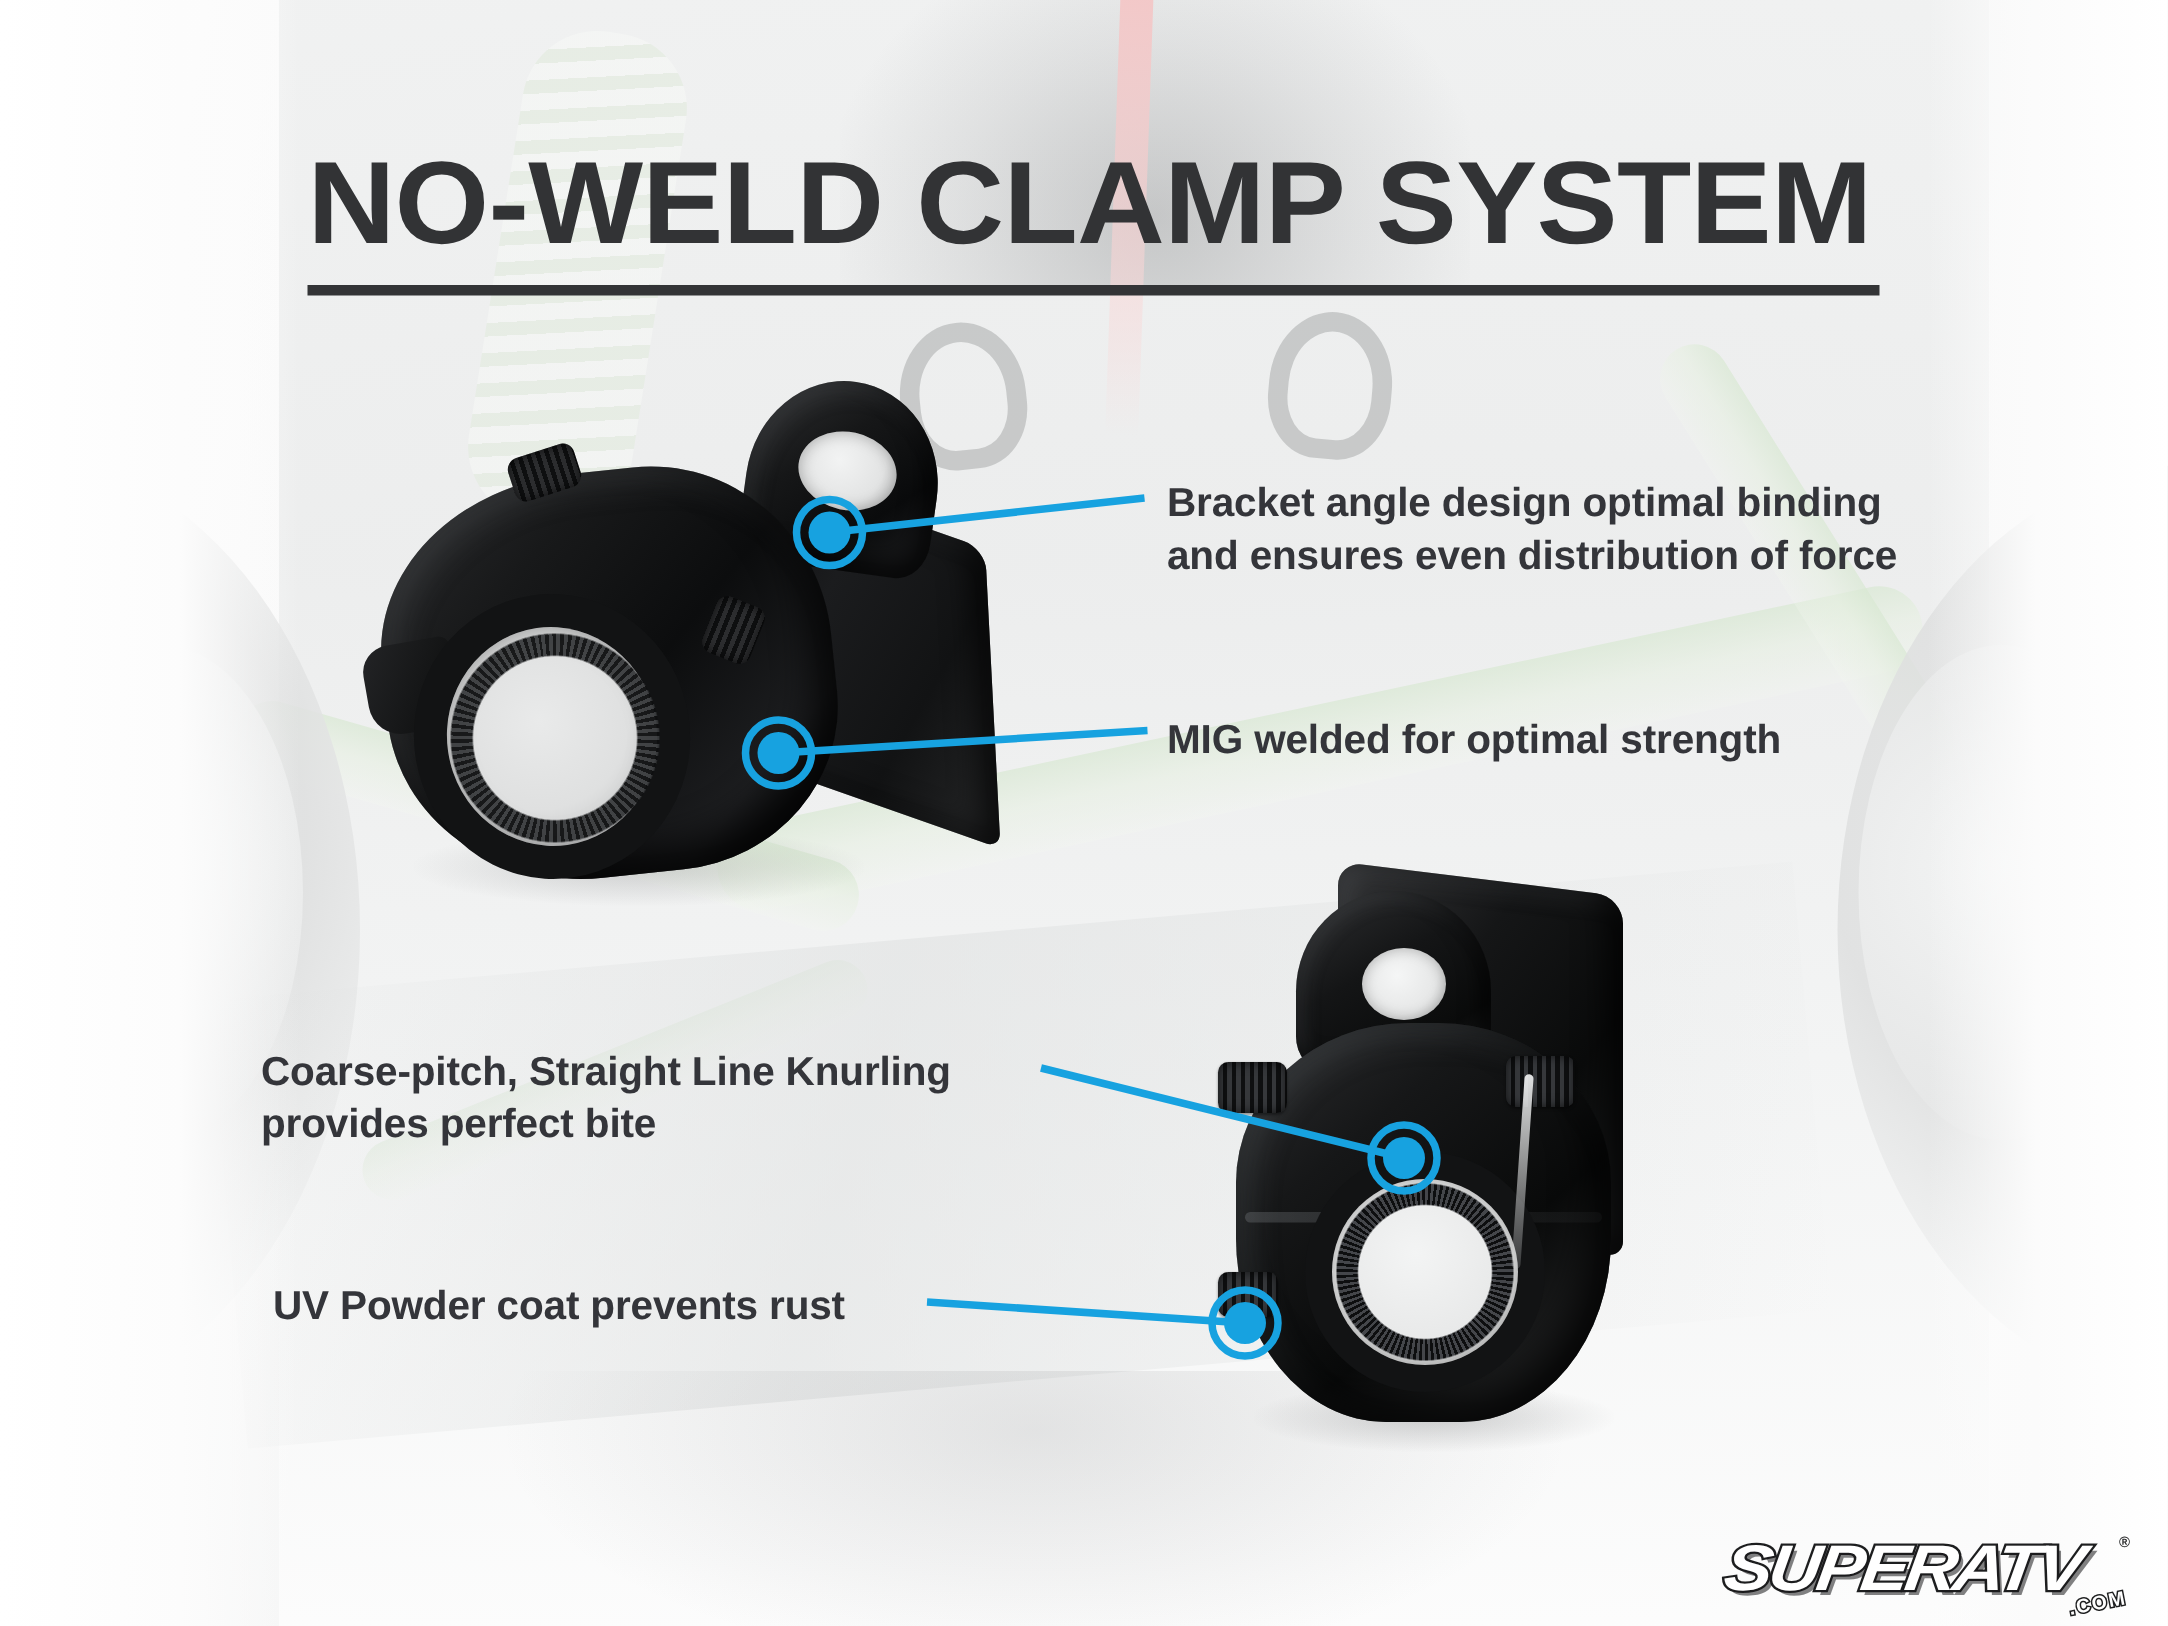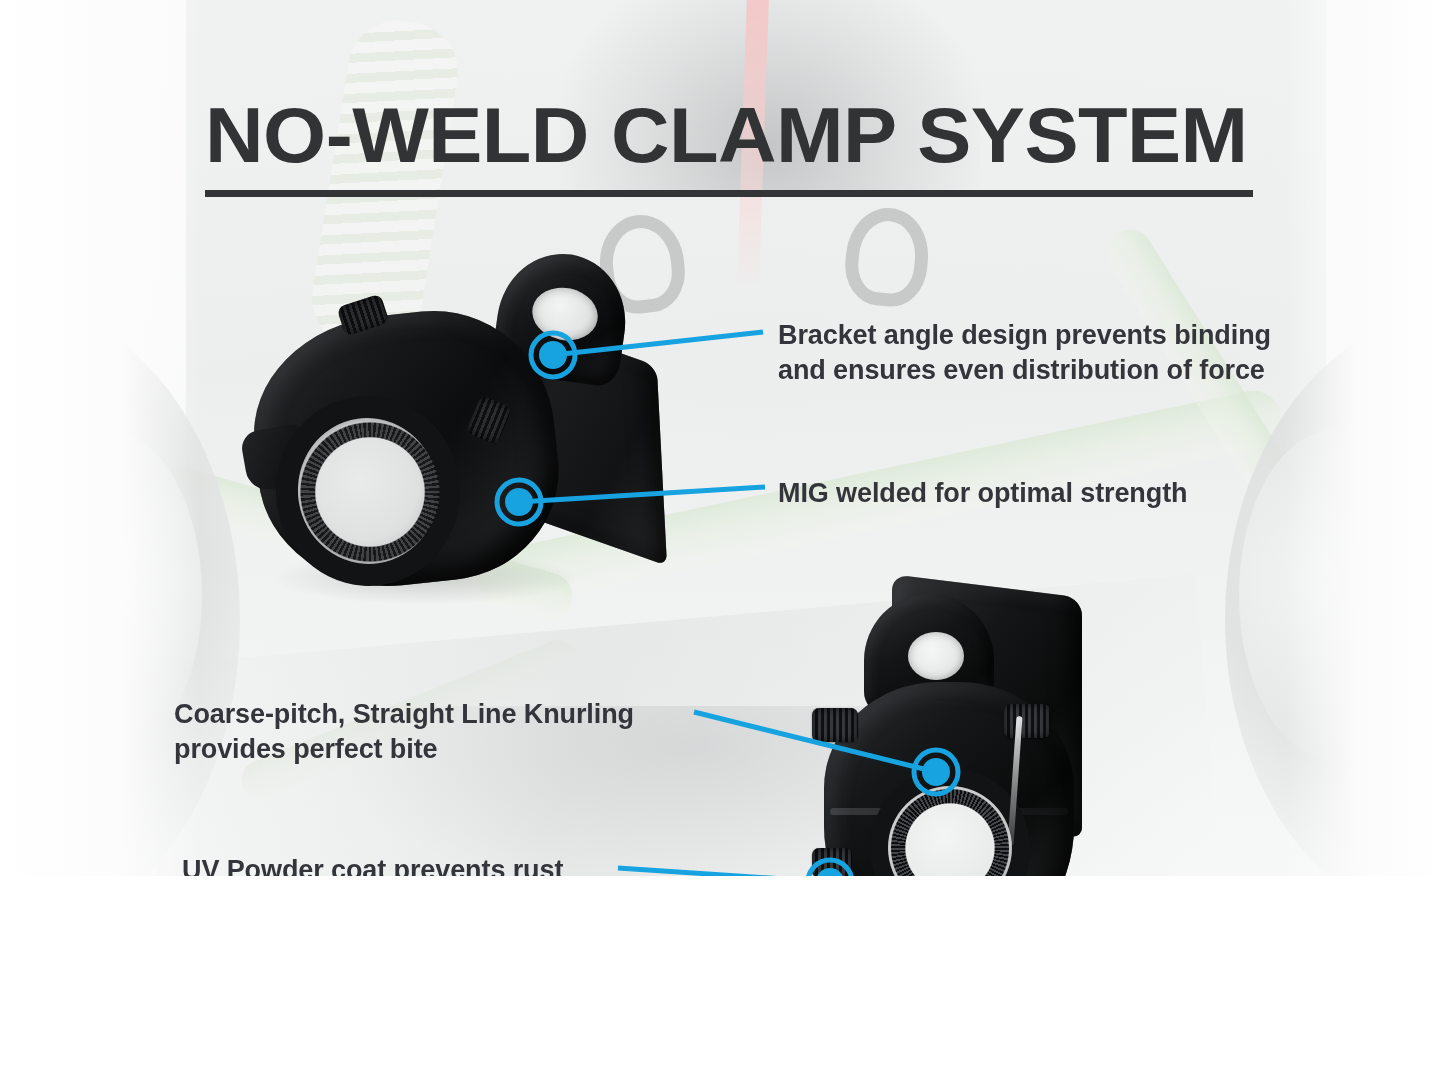--- a/index.html
+++ b/index.html
@@ -7,21 +7,21 @@
     padding: 0;
     background: #ffffff;
   }
   body {
     font-family: "Liberation Sans", sans-serif;
   }
 
   #poster {
     position: relative;
     width: 1445px;
-    height: 876px;
+    height: 1084px;
     overflow: hidden;
     background: #f4f5f5;
     text-decoration: underline;
   }
 
   
   .bg-layer {
     position: absolute;
     inset: 0;
     overflow: hidden;
@@ -475,21 +475,21 @@
       <circle cx="936" cy="772" r="22" fill="none" stroke="#17a2e0" stroke-width="5"></circle>
       <circle cx="936" cy="772" r="14" fill="#17a2e0"></circle>
     </g>
     <g>
       <line x1="830" y1="882" x2="618" y2="868" stroke="#17a2e0" stroke-width="5"></line>
       <circle cx="830" cy="882" r="22" fill="none" stroke="#17a2e0" stroke-width="5"></circle>
       <circle cx="830" cy="882" r="14" fill="#17a2e0"></circle>
     </g>
   </svg>
 
-  <div class="callout-text ct1">Bracket angle design prevents binding
+  <div class="callout-text ct1">Bracket angle design optimal binding
 and ensures even distribution of force</div>
   <div class="callout-text ct3">Coarse-pitch, Straight Line Knurling
 provides perfect bite</div>
   <div class="callout-text ct2">MIG welded for optimal strength</div>
   <div class="callout-text ct4">UV Powder coat prevents rust</div>
 
   <div class="logo">
     <div class="logo-word">SUPERATV</div>
     <div class="logo-com">.COM</div>
     <div class="logo-reg">®</div>

